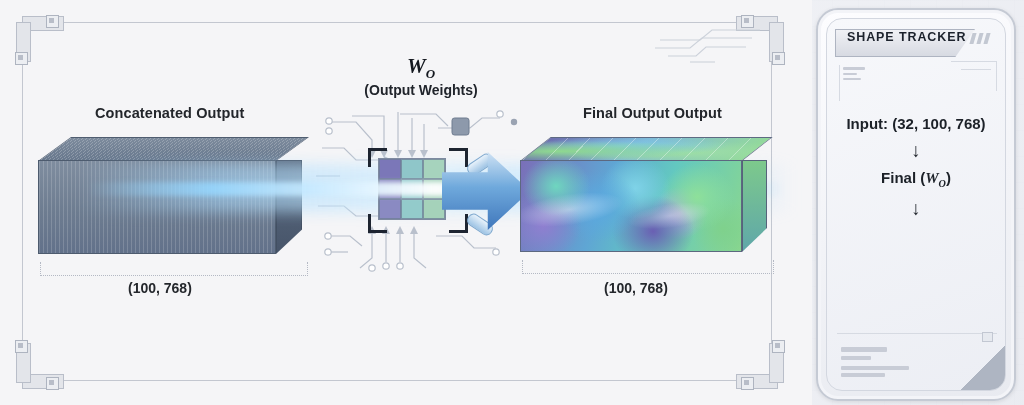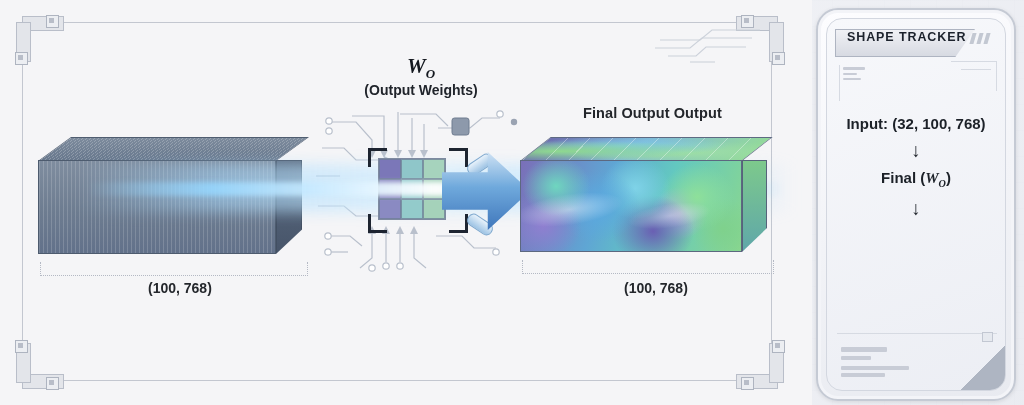--- a/index.html
+++ b/index.html
@@ -71,21 +71,20 @@
   .c-br .node2{right:-1px;bottom:36px;}
 
   
   .block-title{
     position:absolute;font-size:14.5px;font-weight:bold;color:#23262b;
     letter-spacing:.1px;white-space:nowrap;
   }
   .dim-label{
     position:absolute;font-size:14px;font-weight:bold;color:#24272c;
     white-space:nowrap;
-    margin-left:20px;
   }
   .dim-bracket{
     position:absolute;height:13px;
     border-left:1px dotted #b4b9c4;
     border-right:1px dotted #b4b9c4;
     border-bottom:1px dotted #b4b9c4;
   }
 
   
   #concat-block{position:absolute;left:38px;top:137px;width:272px;height:118px;}
@@ -348,20 +347,21 @@
       <polygon points="424,158 420,150 428,150"></polygon>
       <polygon points="372,226 368,234 376,234"></polygon>
       <polygon points="386,226 382,234 390,234"></polygon>
       <polygon points="400,226 396,234 404,234"></polygon>
       <polygon points="414,226 410,234 418,234"></polygon>
       <polygon points="392,160 384,156 384,164"></polygon>
       <polygon points="392,216 384,212 384,220"></polygon>
     </g>
   </svg>
 
+  <div class="block-title" style="left:95px;top:105px;">Concatenated Output</div>
 
   <div id="concat-block">
     <div class="top"></div>
     <div class="face"></div>
     <div class="side"></div>
   </div>
   <div class="dim-bracket" style="left:40px;top:262px;width:266px;"></div>
   <div class="dim-label" style="left:128px;top:280px;">(100, 768)</div>
 
   <div id="wo-title">

